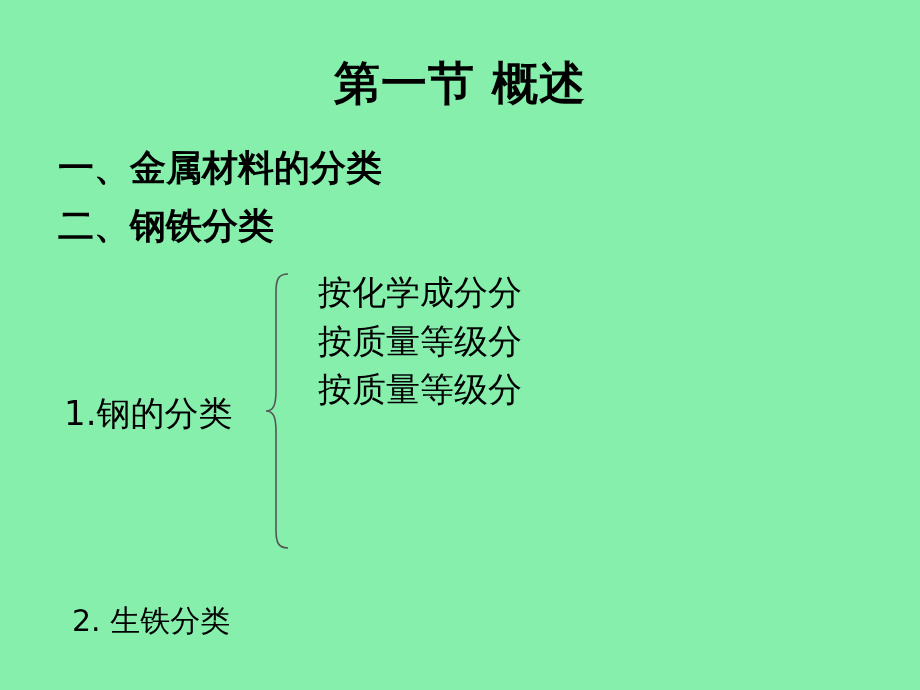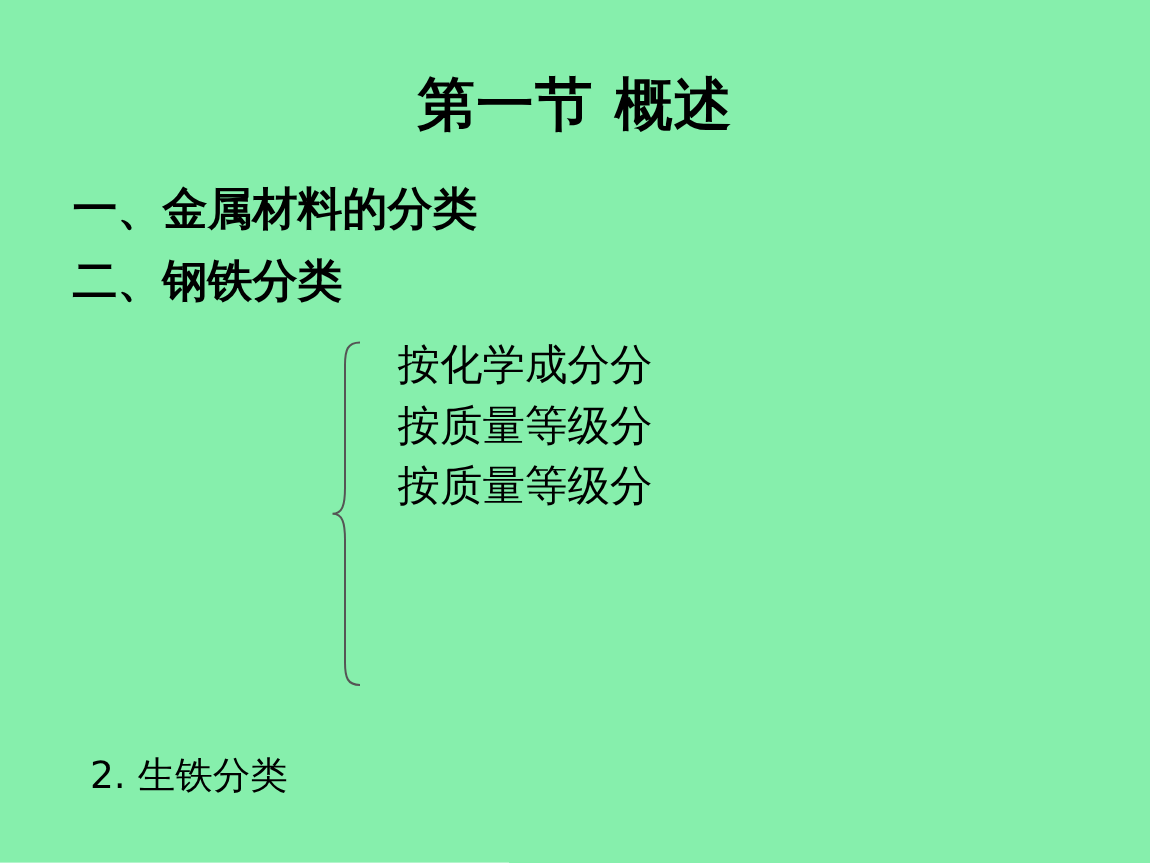--- a/index.html
+++ b/index.html
@@ -19,20 +19,21 @@
 </style>
 </head>
 <body>
 
 <div class="slide">
   <div class="title">第一节 概述</div>
 
   <div class="heading h1">一、金属材料的分类</div>
   <div class="heading h2">二、钢铁分类</div>
 
+  <div class="steel-label">1.钢的分类</div>
 
   <svg class="brace" viewBox="0 0 30 278" preserveAspectRatio="none">
     <path d="M26 2 C16 2 14 8 14 20 L14 118 C14 132 12 139 4 139 C12 139 14 146 14 160 L14 258 C14 270 16 276 26 276" fill="none" stroke="#555" stroke-width="1.6"></path>
   </svg>
 
   <ul class="list">
     <li>按化学成分分</li>
     <li>按质量等级分</li>
     <li>按质量等级分</li>
   </ul>

